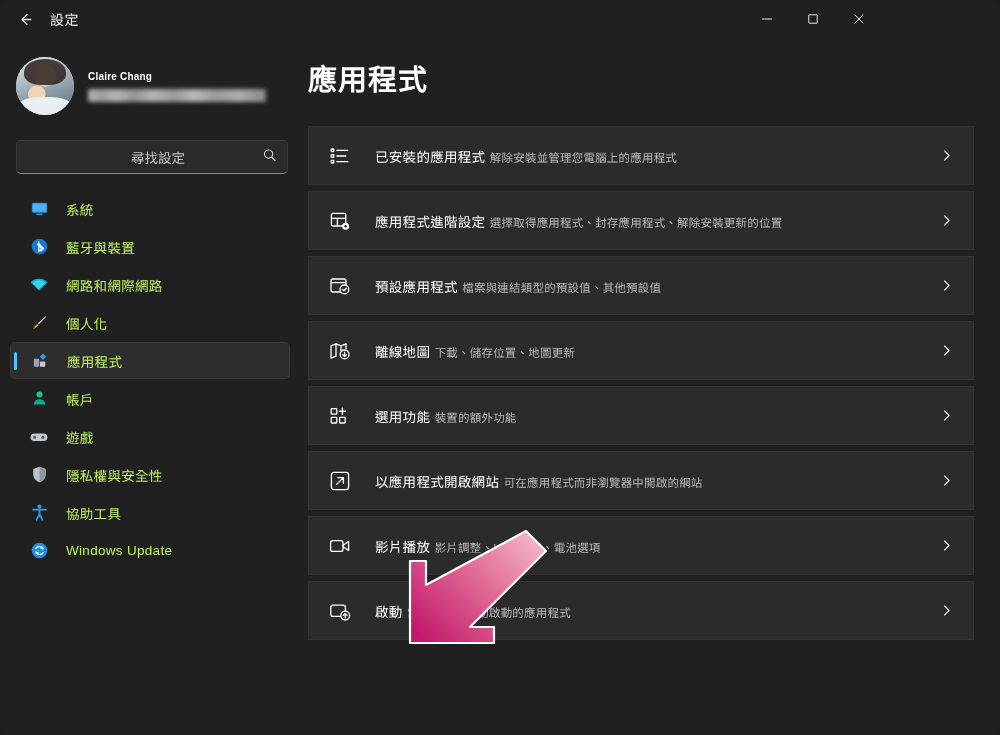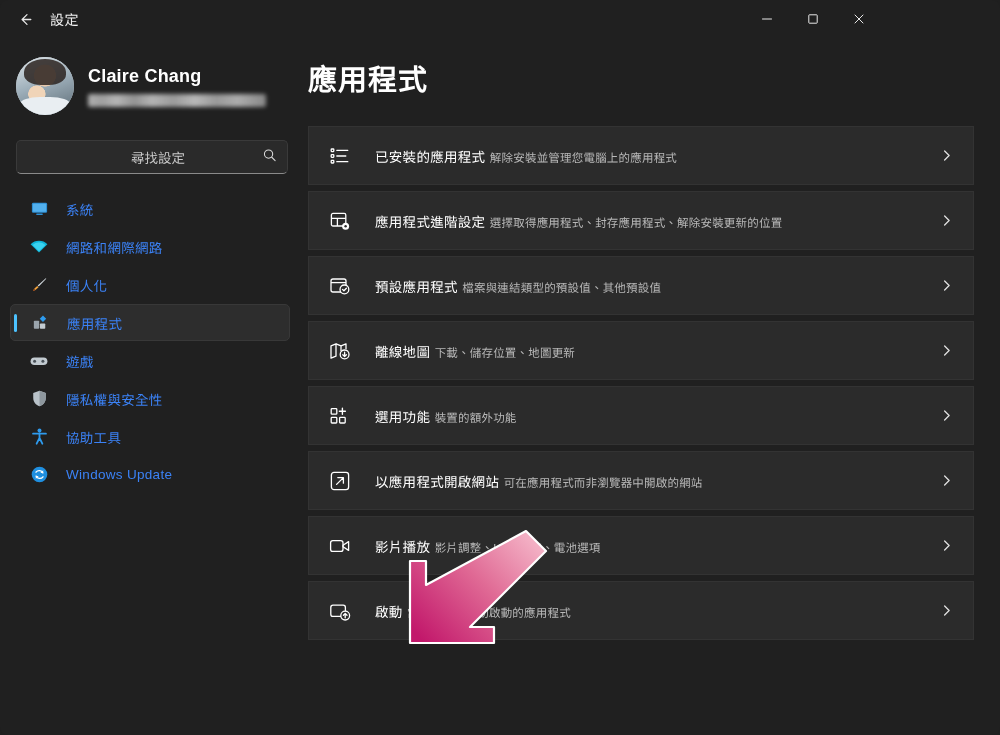--- a/index.html
+++ b/index.html
@@ -85,21 +85,21 @@
     opacity: .85;
   }
   .avatar .shirt {
     position: absolute; bottom: 0; left: 4px;
     width: 50px; height: 18px;
     background: #e9eef2;
     border-radius: 40% 40% 0 0;
   }
   .profile-text { margin-left: 14px; }
   .profile-name {
-    font-size: 18px; font-weight: 700; color: #ffffff;
+    font-size: 10px; font-weight: 700; color: #ffffff;
     letter-spacing: .2px;
   }
   .profile-email {
     margin-top: 7px;
     width: 178px; height: 13px;
     border-radius: 2px;
     background: linear-gradient(90deg,
       #c9c9c9 0%, #b5b5b5 8%, #d0d0d0 16%, #a8a8a8 26%,
       #cecece 36%, #b0b0b0 48%, #d4d4d4 60%, #aeaeae 72%,
       #c6c6c6 84%, #9a9a9a 100%);
@@ -149,21 +149,21 @@
     background: #4cc2ff;
   }
   .nav-icon {
     width: 22px; height: 22px;
     flex: 0 0 22px;
     display: flex; align-items: center; justify-content: center;
   }
   .nav-label {
     margin-left: 16px;
     font-size: 13.5px;
-    color: #3b82f6;
+    color: #bef264;
     letter-spacing: .3px;
   }
 
   
   .main {
     position: absolute; top: 38px; left: 300px;
     width: 700px; height: 697px;
     padding: 0 26px 0 8px;
   }
   .page-title {
@@ -276,20 +276,29 @@
         <span class="nav-icon">
           <svg width="19" height="19" viewBox="0 0 20 20" aria-hidden="true">
             <rect x="2" y="4" width="16" height="10.5" rx="1.4" fill="#2d8fd5"></rect>
             <rect x="3.1" y="5" width="13.8" height="8.4" rx="0.8" fill="#52b0ee"></rect>
             <rect x="6.5" y="15.3" width="7" height="1.5" rx="0.7" fill="#2d8fd5"></rect>
           </svg>
         </span>
         <span class="nav-label">系統</span>
       </div>
 
+      <div class="nav-item">
+        <span class="nav-icon">
+          <svg width="19" height="19" viewBox="0 0 20 20" aria-hidden="true">
+            <circle cx="10" cy="10" r="8.2" fill="#1777d2"></circle>
+            <path d="M9.3 4.8v10.4l3.2-3.1-5-4.9m1.8 0 5 4.9-3.2 3.1" stroke="#fff" stroke-width="1.2" fill="none" stroke-linejoin="round"></path>
+          </svg>
+        </span>
+        <span class="nav-label">藍牙與裝置</span>
+      </div>
 
       <div class="nav-item">
         <span class="nav-icon">
           <svg width="20" height="20" viewBox="0 0 20 20" aria-hidden="true">
             <path d="M10 15.4 1.6 7.2a11.9 11.9 0 0 1 16.8 0L10 15.4Z" fill="#0fb5d9"></path>
             <path d="M10 14.2 3.6 7.9a9.3 9.3 0 0 1 12.8 0L10 14.2Z" fill="#3ad2ef"></path>
           </svg>
         </span>
         <span class="nav-label">網路和網際網路</span>
       </div>
@@ -309,20 +318,29 @@
         <span class="nav-icon">
           <svg width="19" height="19" viewBox="0 0 20 20" aria-hidden="true">
             <rect x="3" y="8.2" width="5.6" height="8.4" rx="0.8" fill="#9aa4ac"></rect>
             <rect x="9.4" y="11" width="5.6" height="5.6" rx="0.8" fill="#c3cbd1"></rect>
             <path d="M12.6 2.6 16 6l-3.4 3.4L9.2 6l3.4-3.4Z" fill="#2e9bee"></path>
           </svg>
         </span>
         <span class="nav-label">應用程式</span>
       </div>
 
+      <div class="nav-item">
+        <span class="nav-icon">
+          <svg width="19" height="19" viewBox="0 0 20 20" aria-hidden="true">
+            <circle cx="10" cy="5.8" r="3.2" fill="#18c29c"></circle>
+            <path d="M3.9 16.4c0-3.4 2.7-5.6 6.1-5.6s6.1 2.2 6.1 5.6H3.9Z" fill="#12a98a"></path>
+          </svg>
+        </span>
+        <span class="nav-label">帳戶</span>
+      </div>
 
 
       <div class="nav-item">
         <span class="nav-icon">
           <svg width="20" height="20" viewBox="0 0 20 20" aria-hidden="true">
             <rect x="1.6" y="6.4" width="16.8" height="7.6" rx="3.8" fill="#c2cad0"></rect>
             <circle cx="5.6" cy="10.2" r="1.5" fill="#4a5259"></circle>
             <circle cx="13.9" cy="10.2" r="1.5" fill="#4a5259"></circle>
           </svg>
         </span>

